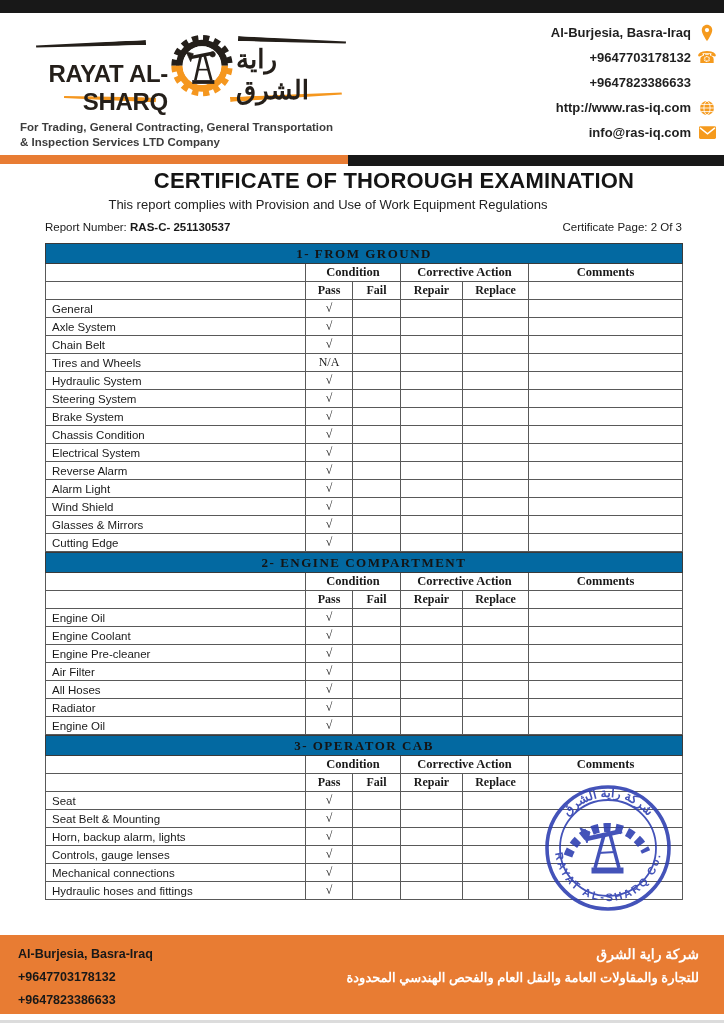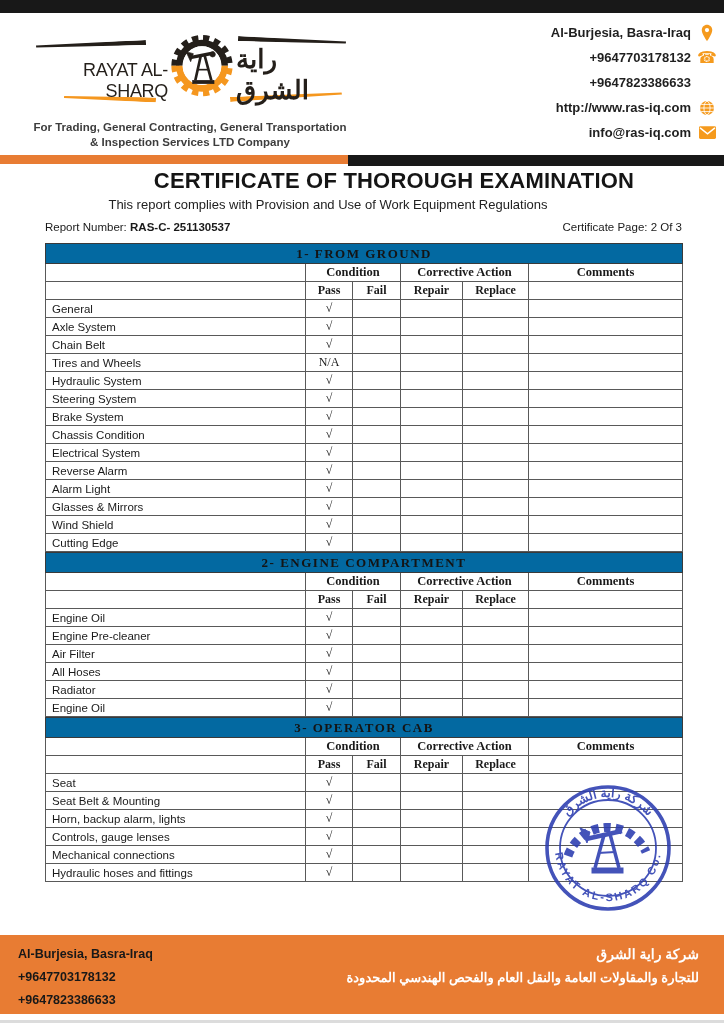--- a/index.html
+++ b/index.html
@@ -5,33 +5,33 @@
   html,body{margin:0;padding:0;background:#fff;}
   #page{position:relative;width:724px;height:1024px;background:#fff;overflow:hidden;
         font-family:"Liberation Sans",sans-serif;color:#1a1a1a;}
 
   
   .topbar{position:absolute;left:0;top:0;width:724px;height:13px;background:#181818;}
 
   
   .logo{position:absolute;left:30px;top:16px;width:320px;height:102px;}
   .logo-en{position:absolute;left:0;top:44px;width:138px;text-align:right;
-           font-size:18px;font-weight:normal;letter-spacing:-.3px;color:#241f1a;}
+           font-size:24px;font-weight:bold;letter-spacing:-.3px;color:#241f1a;}
   .logo-ar{position:absolute;left:206px;top:28px;width:114px;font-size:26px;font-weight:bold;color:#241f1a;}
   .gear-svg{position:absolute;left:140px;top:6px;}
   .swoosh{position:absolute;height:5px;}
   .sw-bl{left:6px;top:26px;width:110px;background:#241f1a;transform:rotate(-2deg);
          clip-path:polygon(0 30%,100% 0,100% 100%,0 70%);}
   .sw-br{left:208px;top:22px;width:108px;background:#241f1a;transform:rotate(2deg);
          clip-path:polygon(0 0,100% 30%,100% 70%,0 100%);}
   .sw-ol{left:34px;top:80px;width:92px;background:#F5971F;transform:rotate(2deg);
          clip-path:polygon(0 30%,100% 0,100% 100%,0 70%);}
   .sw-or{left:200px;top:78px;width:112px;background:#F5971F;transform:rotate(-3deg);
          clip-path:polygon(0 0,100% 30%,100% 70%,0 100%);}
-  .tagline{position:absolute;left:20px;top:120px;width:340px;text-align:center;
+  .tagline{position:absolute;left:20px;top:120px;width:340px;
            font-size:11.5px;font-weight:bold;color:#3d3d3d;line-height:1.32;}
 
   
   .contact{position:absolute;top:22px;right:8px;}
   .c-row{display:flex;align-items:center;justify-content:flex-end;height:21px;margin-bottom:4px;}
   .c-text{font-size:13px;font-weight:600;color:#1f1f1f;margin-right:7px;}
   .c-ico{width:18px;display:flex;justify-content:center;}
   .phone-glyph{font-family:"DejaVu Sans",sans-serif;color:#F59A1D;font-size:16px;line-height:16px;}
 
   
@@ -274,29 +274,29 @@
           </tr>
           <tr class="drow">
             <td class="item">Alarm Light</td>
             <td class="mark">√</td>
             <td class="mark"></td>
             <td class="mark"></td>
             <td class="mark"></td>
             <td class="mark"></td>
           </tr>
           <tr class="drow">
+            <td class="item">Wind Shield</td>
+            <td class="mark">√</td>
+            <td class="mark"></td>
+            <td class="mark"></td>
+            <td class="mark"></td>
+            <td class="mark"></td>
+          </tr>
+          <tr class="drow">
             <td class="item">Glasses &amp; Mirrors</td>
-            <td class="mark">√</td>
-            <td class="mark"></td>
-            <td class="mark"></td>
-            <td class="mark"></td>
-            <td class="mark"></td>
-          </tr>
-          <tr class="drow">
-            <td class="item">Wind Shield</td>
             <td class="mark">√</td>
             <td class="mark"></td>
             <td class="mark"></td>
             <td class="mark"></td>
             <td class="mark"></td>
           </tr>
           <tr class="drow">
             <td class="item">Cutting Edge</td>
             <td class="mark">√</td>
             <td class="mark"></td>
@@ -328,20 +328,28 @@
           <tr class="hdr2">
             <td></td>
             <td>Pass</td>
             <td>Fail</td>
             <td>Repair</td>
             <td>Replace</td>
             <td></td>
           </tr>
           <tr class="drow">
             <td class="item">Engine Oil</td>
+            <td class="mark">√</td>
+            <td class="mark"></td>
+            <td class="mark"></td>
+            <td class="mark"></td>
+            <td class="mark"></td>
+          </tr>
+          <tr class="drow">
+            <td class="item">Engine Coolant</td>
             <td class="mark">√</td>
             <td class="mark"></td>
             <td class="mark"></td>
             <td class="mark"></td>
             <td class="mark"></td>
           </tr>
           <tr class="drow">
             <td class="item">Engine Pre-cleaner</td>
             <td class="mark">√</td>
             <td class="mark"></td>

